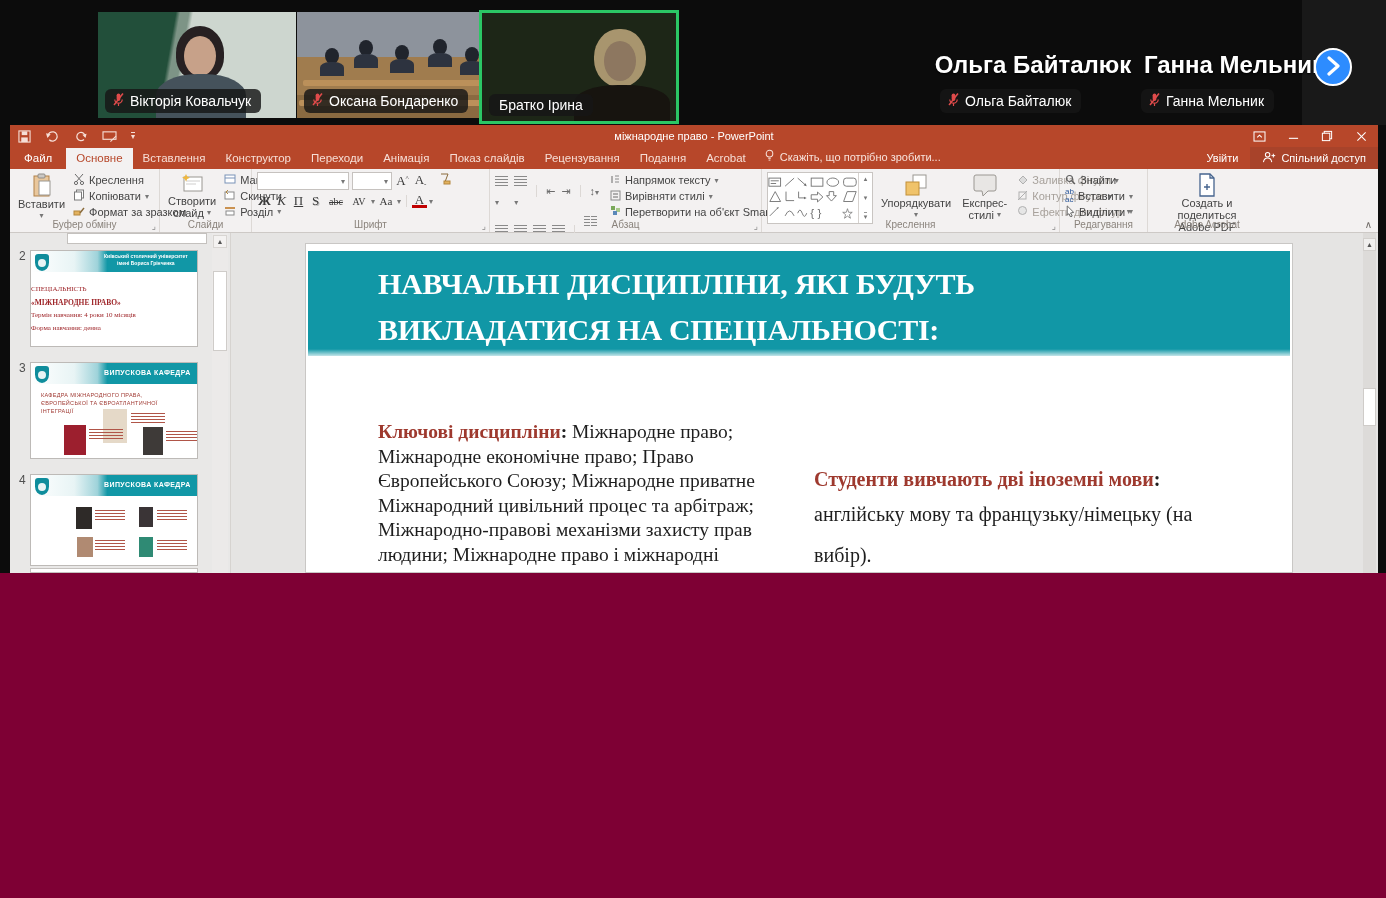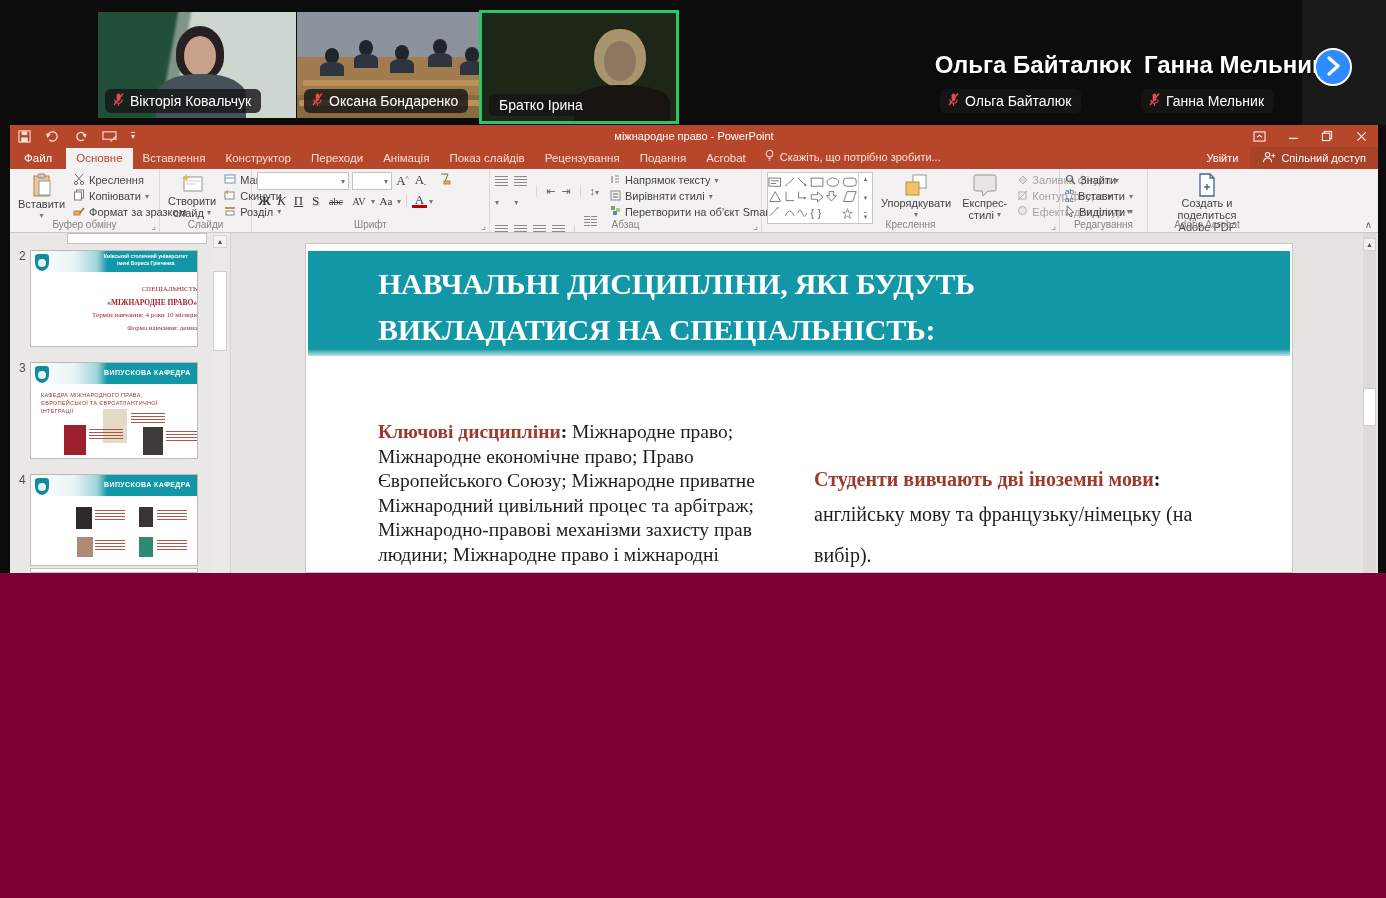--- a/index.html
+++ b/index.html
@@ -92,21 +92,21 @@
   .thumbs{position:relative;width:220px;background:#e9e8e7;border-right:1px solid #d6d3d0;flex:none;}
   .thumbnum{position:absolute;font-size:12px;color:#4f4f4f;}
   .thumbbox{position:absolute;left:20px;width:168px;background:#fff;border:1px solid #bdbab7;box-sizing:border-box;cursor:pointer;overflow:hidden;}
   .th-head{position:absolute;left:0;top:0;right:0;height:21px;
            background:linear-gradient(90deg,#ffffff 0,#e8f4f5 26%,#9fd3da 40%,#1197a6 46%);}
   .th-head .uni{position:absolute;right:3px;top:2px;width:58%;color:#fff;font-size:5px;line-height:7px;text-align:center;font-weight:bold;}
   .th-head .dept{position:absolute;right:4px;top:3px;width:55%;color:#fff;font-size:7px;line-height:14px;text-align:center;font-weight:bold;letter-spacing:.4px;}
   .badge{position:absolute;left:4px;top:3px;width:14px;height:17px;background:#0f8d9c;border-radius:3px 3px 50% 50%;
          display:flex;align-items:center;justify-content:center;}
   .badge::after{content:"";width:8px;height:8px;border-radius:50%;background:#e8f4f5;}
-  .th2-lines{position:absolute;left:0;right:0;top:32px;text-align:right;color:#9e2428;
+  .th2-lines{position:absolute;left:0;right:0;top:32px;text-align:left;color:#9e2428;
              font-family:"Liberation Serif",serif;font-size:7px;line-height:13px;}
   .th2-lines .b{font-weight:bold;font-size:7.5px;}
   .th3-cap{position:absolute;left:10px;top:28px;right:8px;color:#a03a33;font-size:5.5px;line-height:8px;letter-spacing:.3px;}
   .photo{position:absolute;}
   .bars-red{position:absolute;width:34px;height:12px;
             background:repeating-linear-gradient(to bottom,#b05548 0 1px,transparent 1px 3px);}
   .sliver{position:absolute;background:#fff;border:1px solid #c4c1be;box-sizing:border-box;}
   .tscroll{position:absolute;right:2px;top:0;width:16px;height:100%;background:#eceae9;}
   .tscroll .up{position:absolute;top:2px;left:1px;width:14px;height:13px;background:#f4f2f1;border:1px solid #d8d5d2;
                box-sizing:border-box;font-size:7px;color:#555;display:flex;align-items:center;justify-content:center;}
@@ -680,21 +680,21 @@
           <div class="up">▲</div>
           <div class="thumb"></div>
         </div>
       </div>
 
       <div class="editor">
         <div class="slide">
           <div class="banner">
             <div class="banner-text">
               <div>НАВЧАЛЬНІ ДИСЦИПЛІНИ, ЯКІ БУДУТЬ</div>
-              <div>ВИКЛАДАТИСЯ НА СПЕЦІАЛЬНІСТЬ:</div>
+              <div>ВИКЛАДАТИСЯ НА СПЕЦІАЛЬНОСТІ:</div>
             </div>
           </div>
           <div class="leftcol">
             <div><span class="red-b">Ключові дисципліни</span><span class="blk-b">:</span><span> Міжнародне право;</span></div>
             <div>Міжнародне економічне право; Право</div>
             <div>Європейського Союзу; Міжнародне приватне</div>
             <div>Міжнародний цивільний процес та арбітраж;</div>
             <div>Міжнародно-правові механізми захисту прав</div>
             <div>людини; Міжнародне право і міжнародні організації</div>
           </div>

